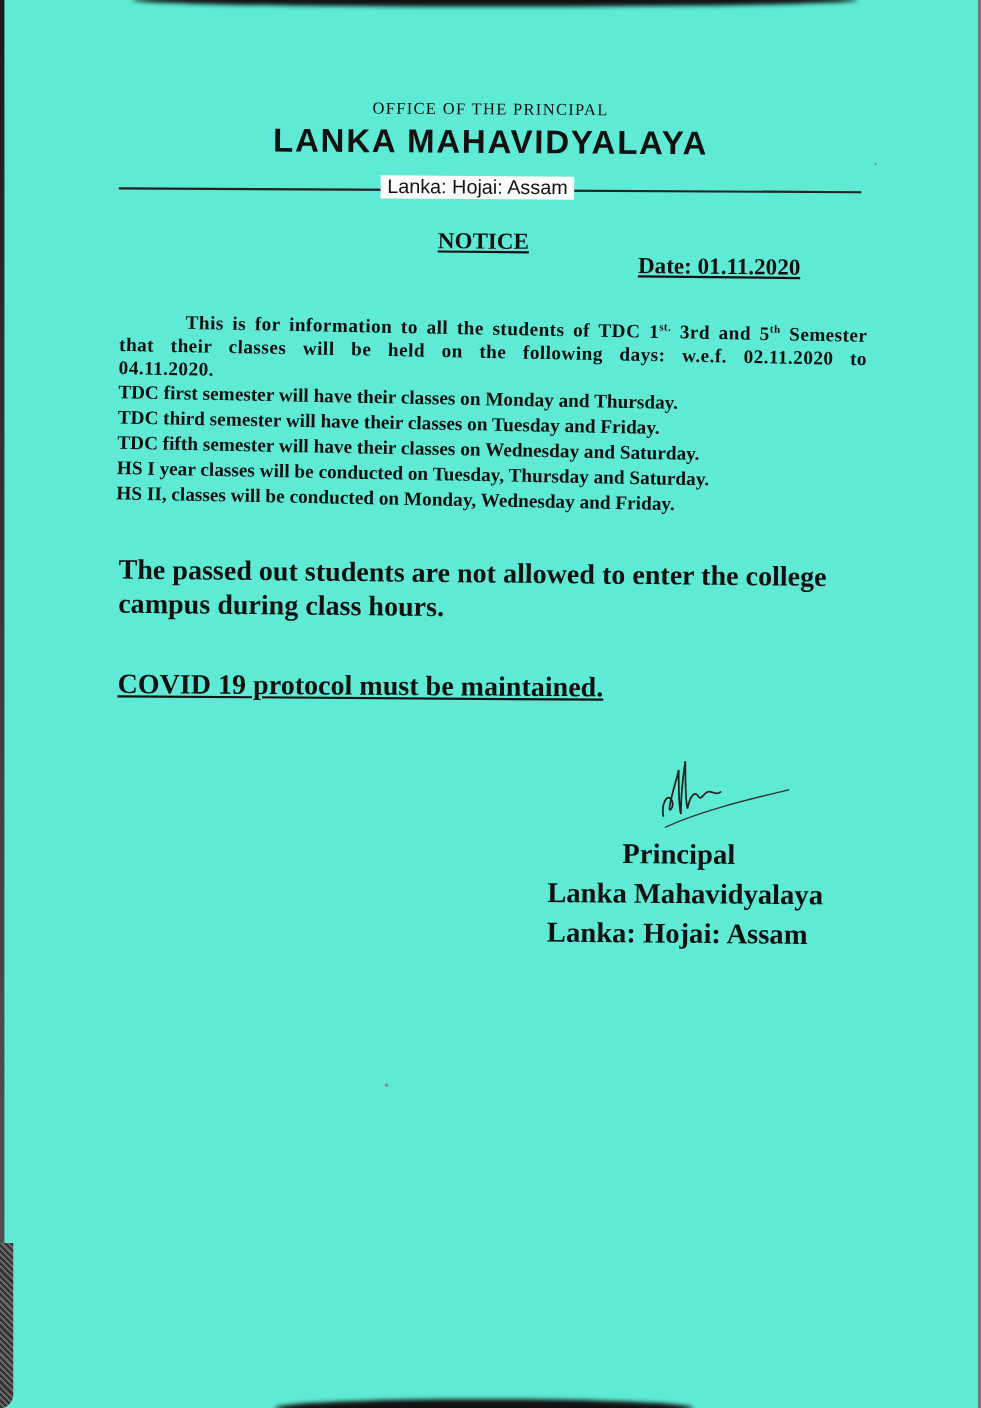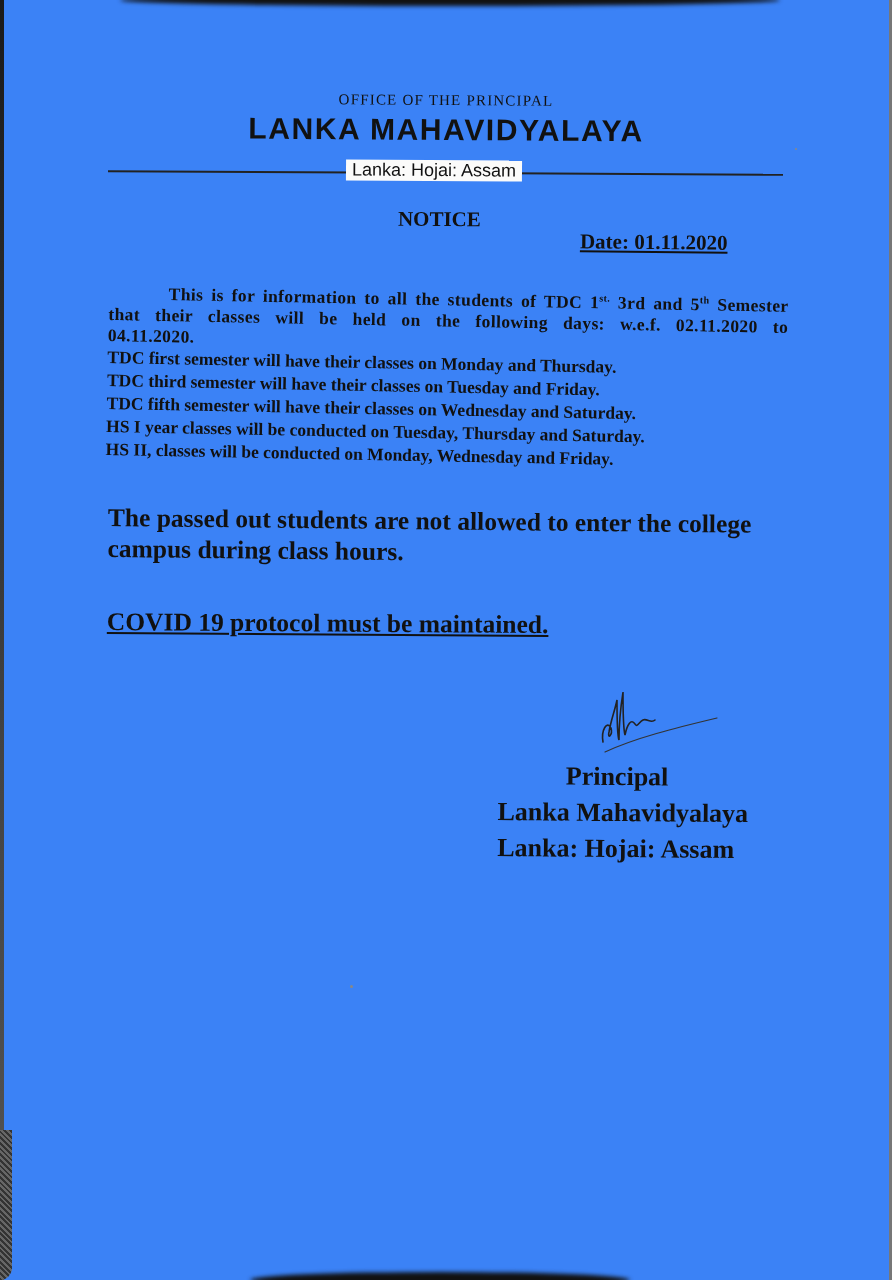--- a/index.html
+++ b/index.html
@@ -8,21 +8,21 @@
     width: 892px;
     height: 1280px;
     overflow: hidden;
     background: #2a2a2a;
   }
   .page {
     position: absolute;
     left: 0; top: 0;
     width: 892px;
     height: 1280px;
-    background: #3b82f6;
+    background: #5eead4;
     overflow: hidden;
   }
   
   .edge-top {
     position: absolute;
     left: 120px; top: -6px;
     width: 660px; height: 12px;
     border-radius: 50%;
     background: #111;
     filter: blur(2px);
@@ -88,20 +88,21 @@
     font-size: 18px;
     background: #fbfbfa;
     padding: 0 6px;
     transform: rotate(0.4deg);
   }
   .notice-title {
     position: absolute;
     top: 207px; left: 398px;
     font-size: 21px;
     font-weight: bold;
+    text-decoration: underline;
     transform: rotate(0.5deg);
   }
   .date {
     position: absolute;
     top: 230px; left: 580px;
     font-size: 21px;
     font-weight: bold;
     text-decoration: underline;
     transform: rotate(0.6deg);
   }

